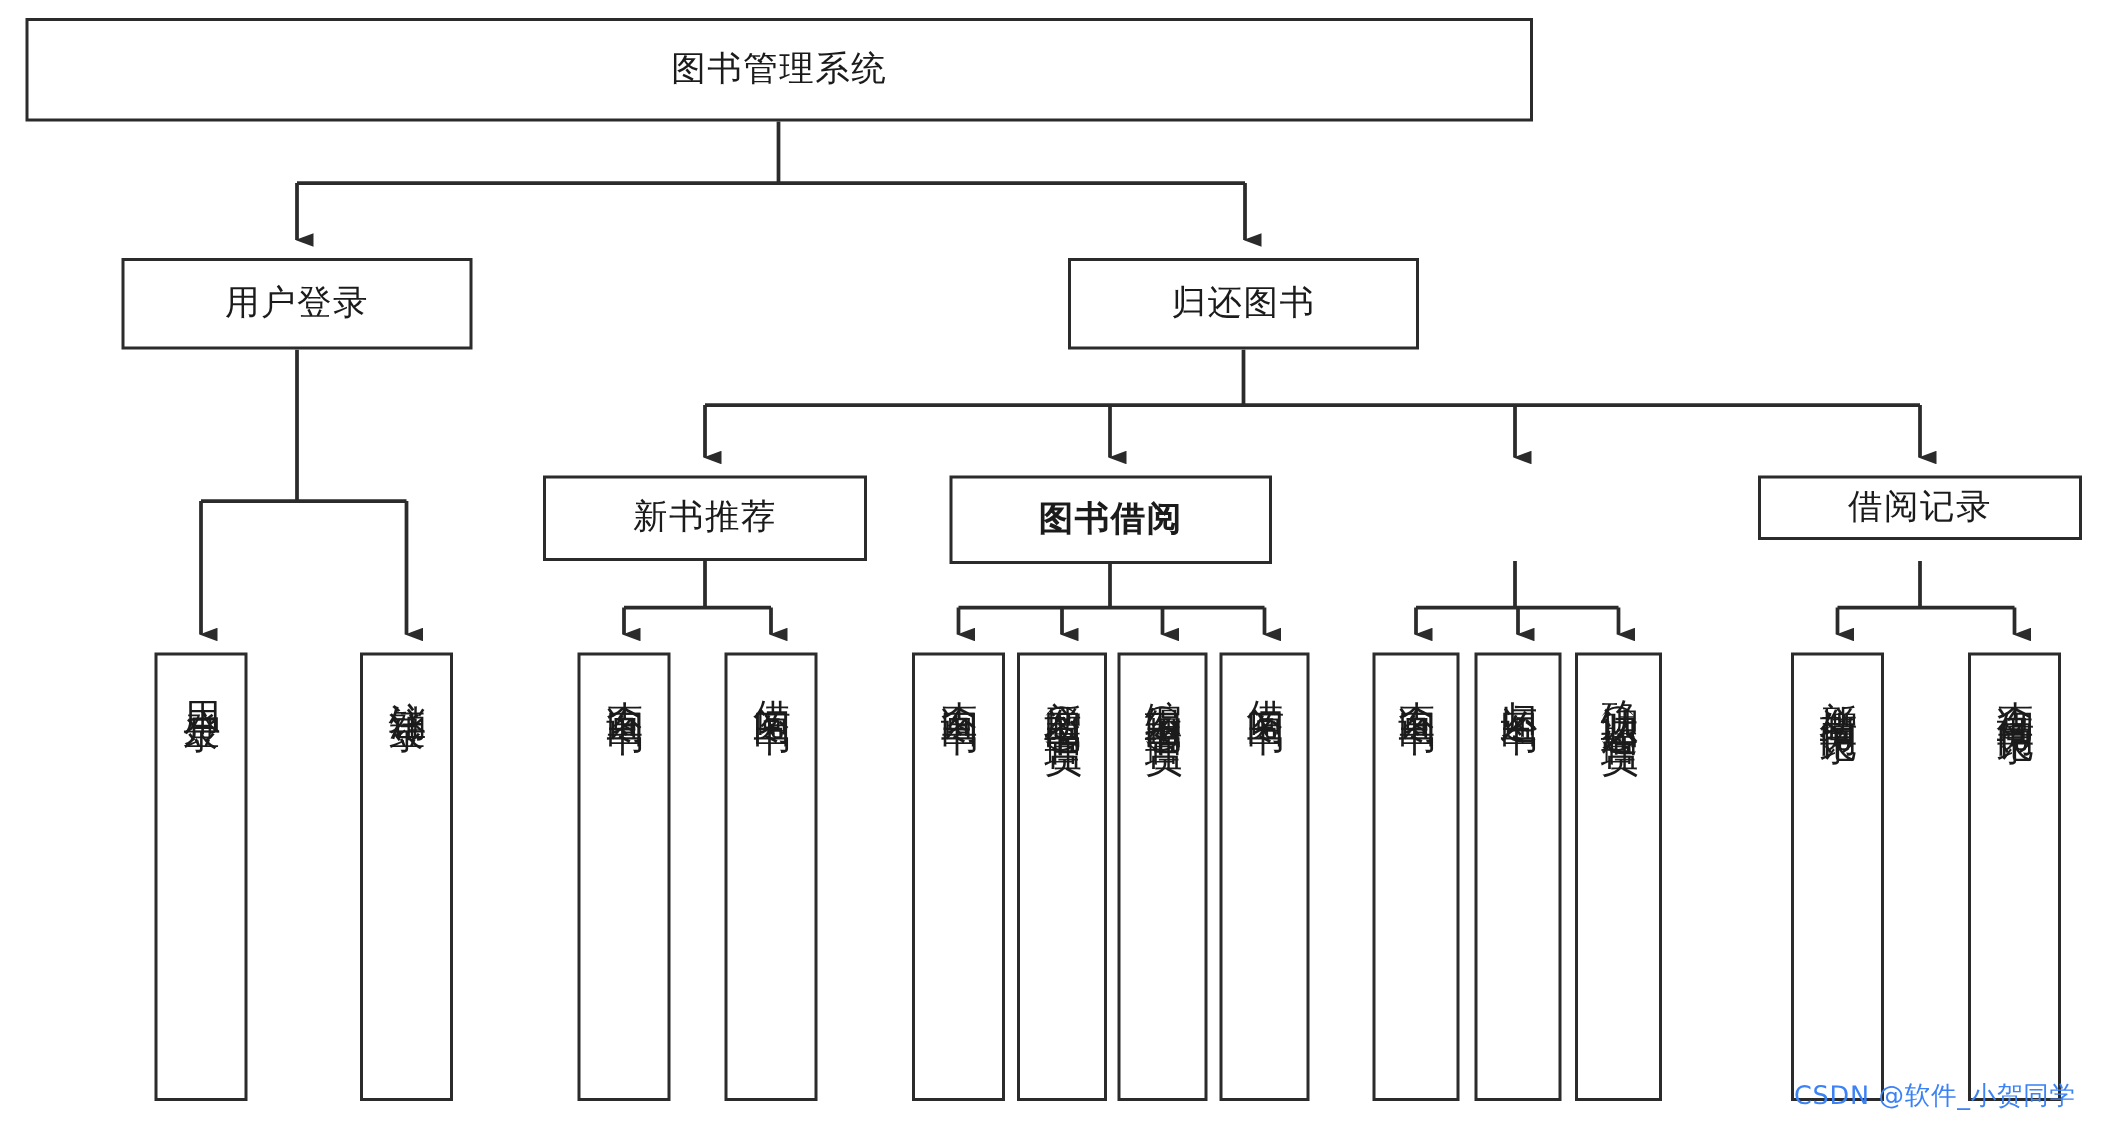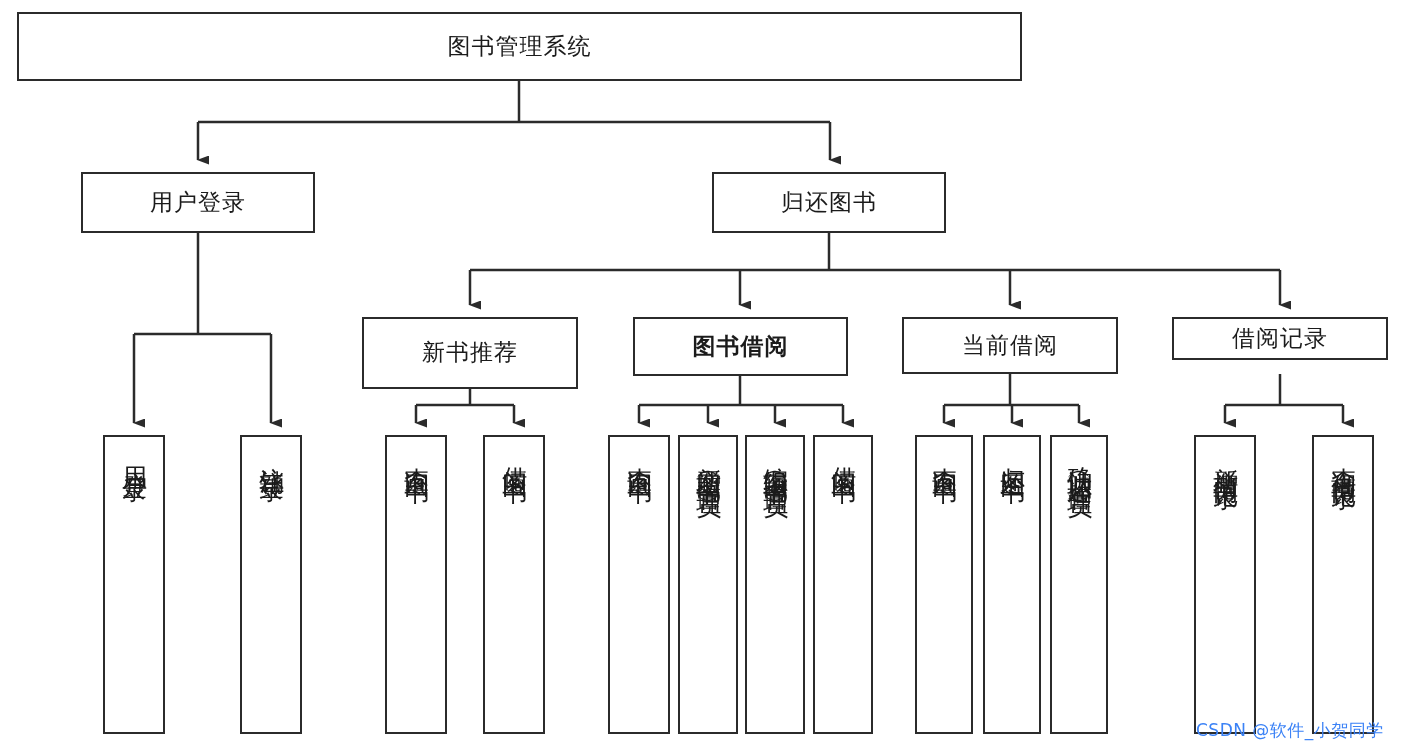--- a/index.html
+++ b/index.html
@@ -131,28 +131,25 @@
     <span>图书管理系统</span>
   </div>
 
   <div class="node horizontal" style="left:81px; top:172px; width:234px; height:61px;">
     <span>用户登录</span>
   </div>
   <div class="node horizontal" style="left:712px; top:172px; width:234px; height:61px;">
     <span>归还图书</span>
   </div>
 
-  <div class="node horizontal" style="left:362px; top:317px; width:216px; height:72px;">
+  <div class="node horizontal" style="left:362px; top:317px; width:216px; height:57px;">
     <span>新书推荐</span>
   </div>
   <div class="node horizontal" style="left:633px; top:317px; width:215px; height:59px;font-weight:bold;">
     <span>图书借阅</span>
-  </div>
-  <div class="node horizontal" style="left:902px; top:317px; width:216px; height:57px;">
-    <span>当前借阅</span>
   </div>
   <div class="node horizontal" style="left:1172px; top:317px; width:216px; height:43px;">
     <span>借阅记录</span>
   </div>
 
   <div class="node vertical" style="left:103px; top:435px; width:62px; height:299px;">
     <span class="vlabel">用户登录</span>
   </div>
   <div class="node vertical" style="left:240px; top:435px; width:62px; height:299px;">
     <span class="vlabel">注销登录</span>

